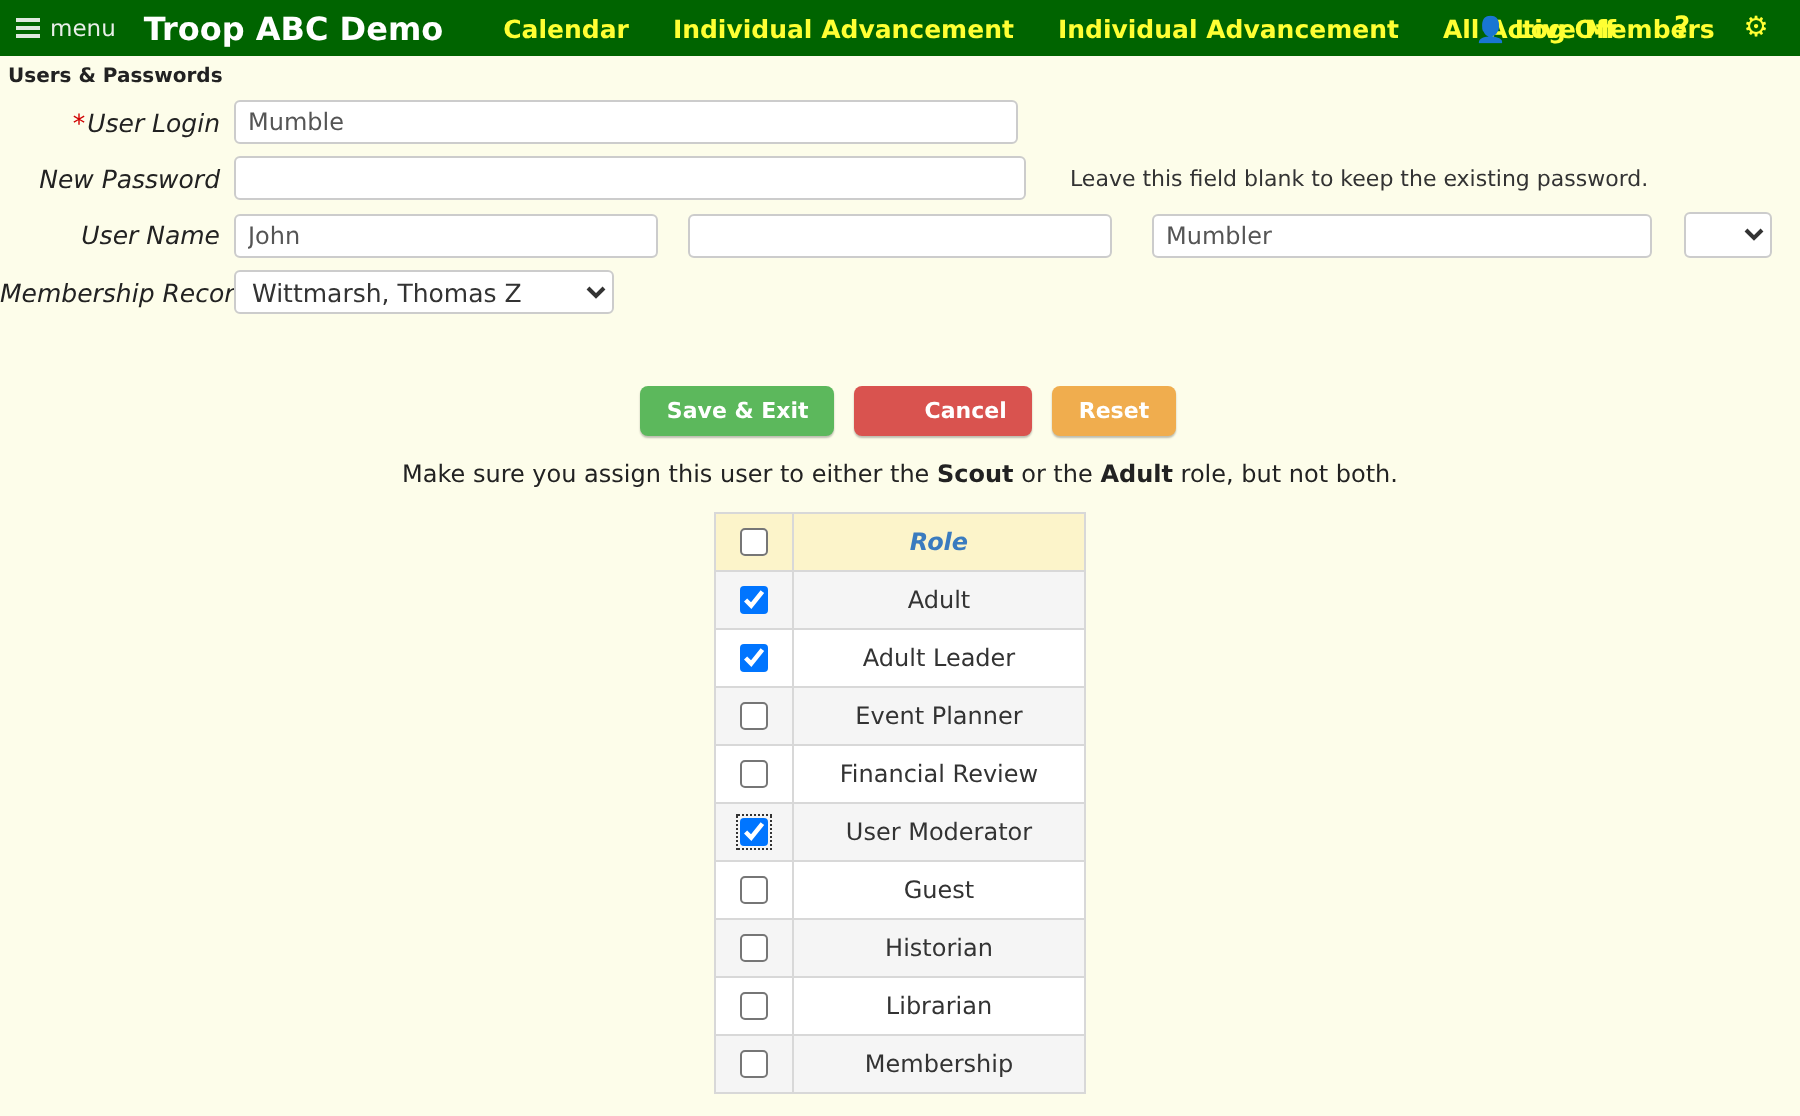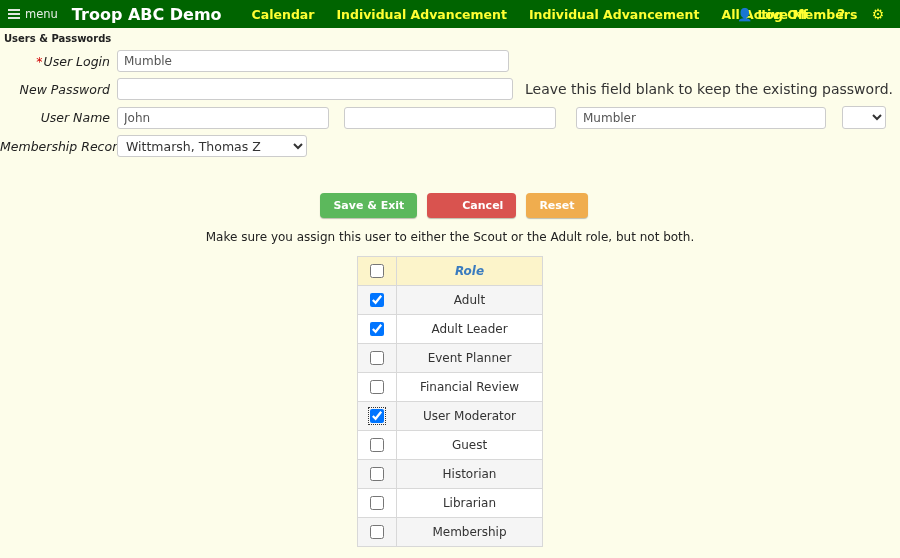--- a/index.html
+++ b/index.html
@@ -140,22 +140,22 @@
     box-sizing: border-box;
     height: 22px;
     outline: none;
   }
   .in-login { width: 392px; }
   .in-password { width: 396px; }
   .in-first { width: 212px; }
   .in-middle { width: 212px; margin-left: 15px; }
   .in-last { width: 250px; margin-left: 20px; }
   .hint {
-    margin-left: 12px;
-    font-size: 14px;
+    margin-left: 22px;
+    font-size: 11px;
     color: #333;
     white-space: nowrap;
   }
   select {
     font-family: "DejaVu Sans", sans-serif;
     font-size: 12.5px;
     color: #333;
     border: 1px solid #ccc;
     border-radius: 3px;
     background: #fff;
@@ -191,21 +191,21 @@
   .btn-save { background: #5cb85c; }
   .btn-cancel { background: #d9534f; padding-left: 35px; }
   .btn-reset { background: #f0ad4e; }
 
   .note {
     text-align: center;
     font-size: 12px;
     color: #222;
     margin-top: 12px;
   }
-  .note b { font-weight: normal; }
+  .note b { font-weight: bold; }
 
   
   .table-wrap {
     display: flex;
     justify-content: center;
     margin-top: 12px;
   }
   table.roles {
     border-collapse: collapse;
     width: 186px;

